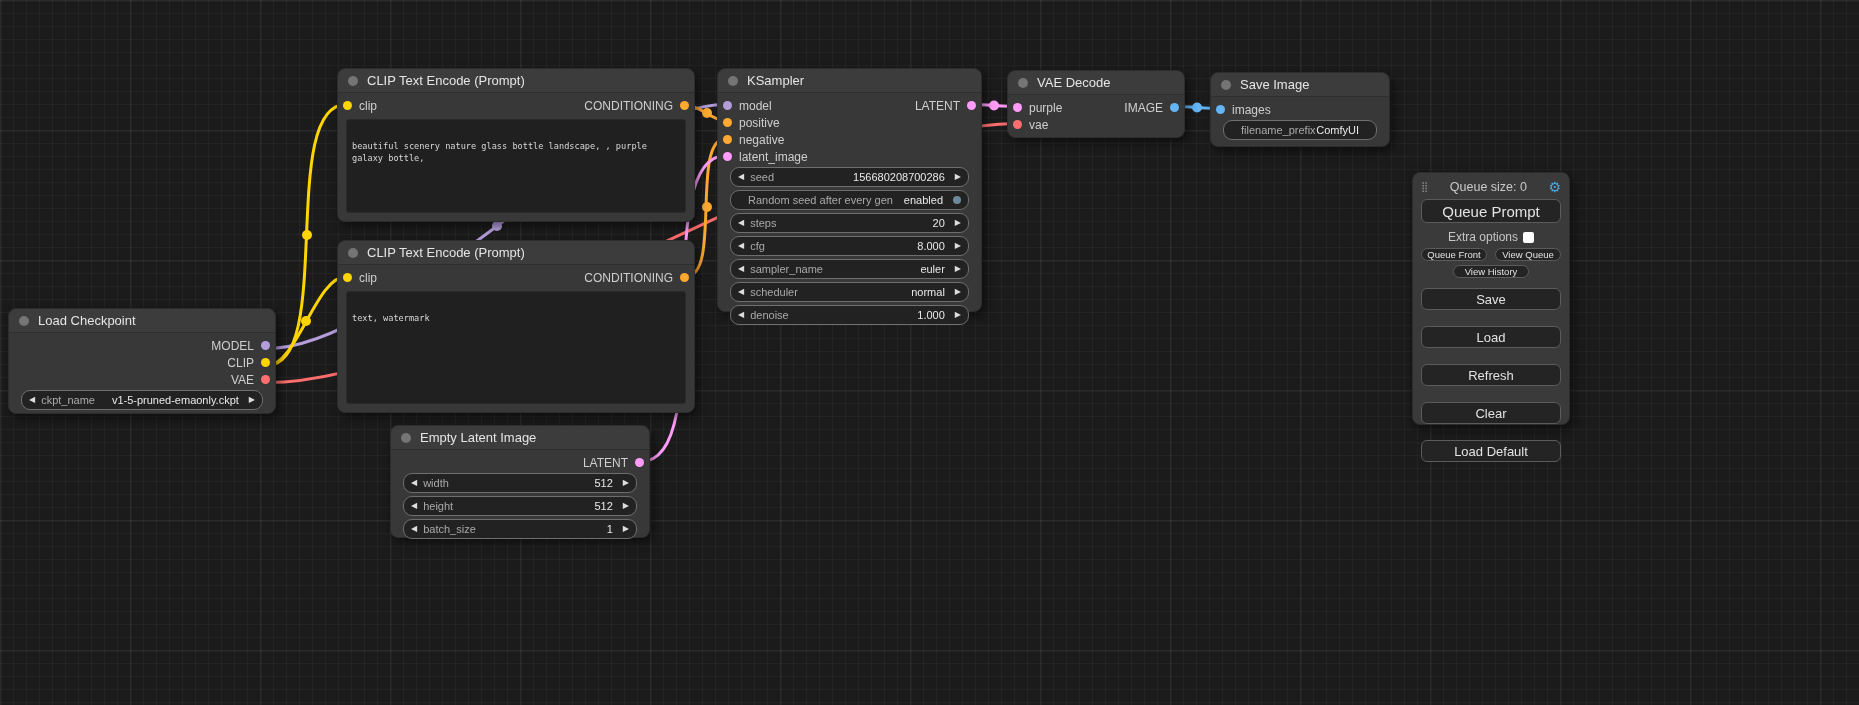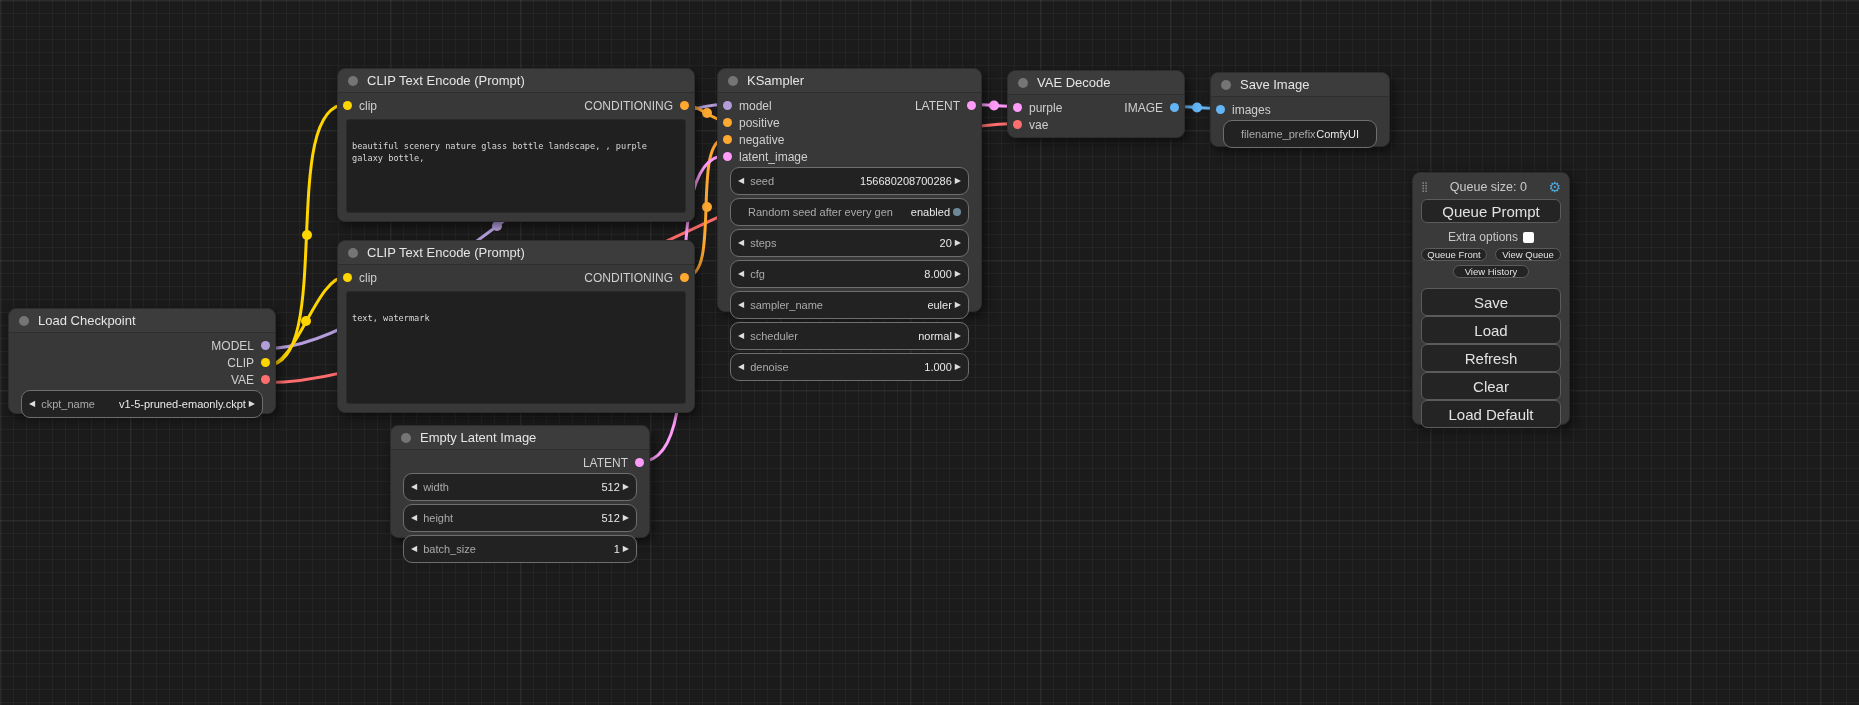--- a/index.html
+++ b/index.html
@@ -30,28 +30,28 @@
   .node-body { padding-top:4px; position:relative; height:calc(100% - 24px); }
   .io-row { height:17px; display:flex; align-items:center; font-size:12px; color:#cfcfcf; }
   .io-row .dot { width:9px; height:9px; border-radius:50%; flex:0 0 auto; }
   .dot.in { margin:0 7px 0 5px; }
   .dot.out { margin:0 5px 0 7px; }
   .io-right { justify-content:flex-end; }
   .outputs-col { position:absolute; top:4px; right:0; }
   .c-model{background:#B39DDB} .c-clip{background:#FFD500} .c-vae{background:#FF6E6E}
   .c-cond{background:#FFA931} .c-latent{background:#FF9CF9} .c-image{background:#64B5F6}
   .widget {
-    height:28px; margin:2px 12px 3px 12px; background:#222; border:1px solid #6e6e6e;
+    height:20px; margin:2px 12px 3px 12px; background:#222; border:1px solid #6e6e6e;
     border-radius:9px; display:flex; align-items:center; font-size:11px; padding:0 7px;
     color:#aaa; position:relative;
   }
   .warrow { color:#ddd; font-size:8px; flex:0 0 auto; line-height:1; }
   .wlabel { margin-left:6px; white-space:nowrap; }
   .wlabel.noarrow { margin-left:10px; }
-  .wvalue { margin-left:auto; margin-right:3px; color:#e9e9e9; white-space:nowrap; }
+  .wvalue { margin-left:auto; margin-right:10px; color:#e9e9e9; white-space:nowrap; }
   .toggle-dot { width:8px; height:8px; border-radius:50%; background:#6d8povoa; background:#6d8999; flex:0 0 auto; }
   .textarea {
     position:absolute; left:8px; right:8px; background:#202020; border-radius:3px;
     border:1px solid #2a2a2a; color:#d8d8d8;
     font-family:"DejaVu Sans Mono", monospace; font-size:8.6px; line-height:1.45;
     padding:20px 5px; white-space:pre-wrap; word-break:break-word;
   }
   
   .menu {
     position:absolute; left:1412px; top:172px; width:158px; height:253px;
@@ -67,21 +67,21 @@
     border-radius:6px; color:#e2e2e2; text-align:center; cursor:pointer;
     font-family:"Liberation Sans", sans-serif;
   }
   .btn-queue { height:24px; font-size:15px; margin-bottom:7px; }
   .extra-row { display:flex; align-items:center; justify-content:center; gap:5px; height:14px; margin-bottom:4px; }
   .extra-label { font-size:12px; color:#c6c6c6; }
   .checkbox { width:11px; height:11px; background:#fff; border-radius:2px; }
   .small-row { display:flex; gap:8px; margin-bottom:4px; }
   .btn-small { height:13px; font-size:9.5px; border-radius:8px; line-height:11px; flex:1; }
   .btn-hist { width:76px; margin:0 auto 10px auto; }
-  .btn-big { height:28px; font-size:15px; margin-bottom:0; }
+  .btn-big { height:22px; font-size:13px; margin-bottom:16px; }
 </style>
 </head>
 <body>
 
 <svg id="wires">
   <g fill="none" stroke-width="3" stroke-linecap="round">
     <path d="M 267 348.5 C 397 348.5, 596 104.5, 726 104.5" stroke="#B39DDB"></path>
     <path d="M 267 365.5 C 335 365.5, 278 104.5, 346 104.5" stroke="#FFD500"></path>
     <path d="M 267 365.5 C 297 365.5, 316 276.5, 346 276.5" stroke="#FFD500"></path>
     <path d="M 267 382.5 C 465 382.5, 818 123.5, 1016 123.5" stroke="#FF6E6E"></path>

